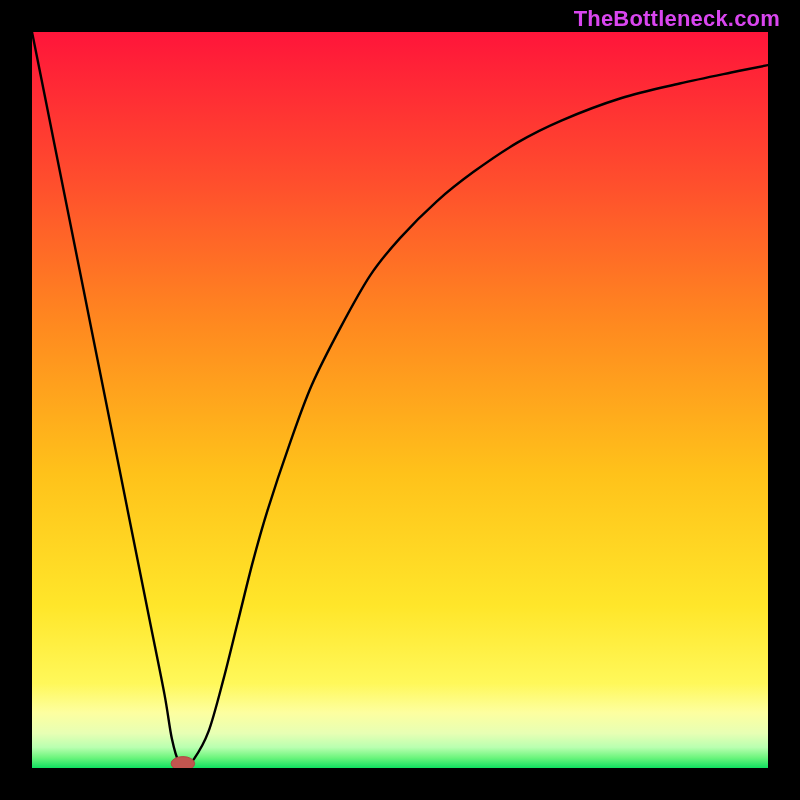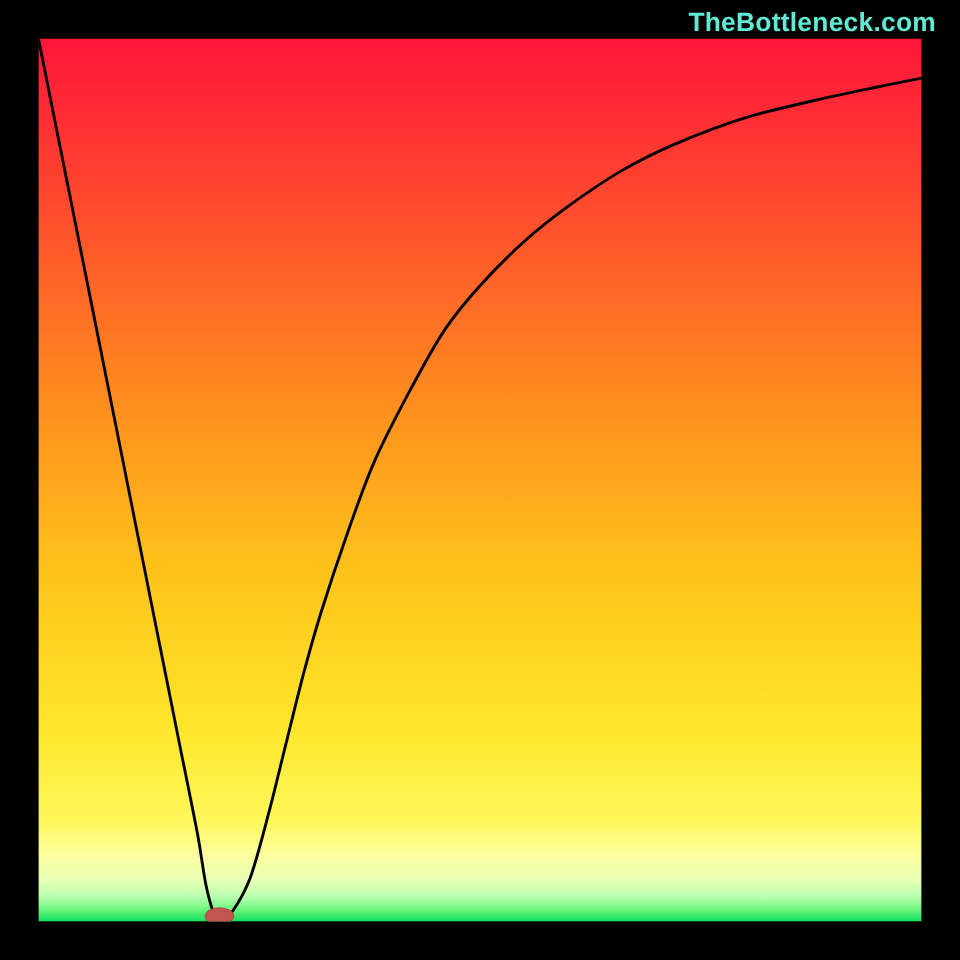--- a/index.html
+++ b/index.html
@@ -28,21 +28,21 @@
     display: block;
     width: 736px;
     height: 736px;
   }
   .watermark {
     position: absolute;
     top: 6px;
     right: 20px;
     font-size: 22px;
     font-weight: 600;
-    color: #5eead4;
+    color: #d946ef;
     letter-spacing: 0.2px;
     user-select: none;
   }
 </style>
 </head>
 <body>
 
 <div class="frame">
 
   <div class="plot-area">

